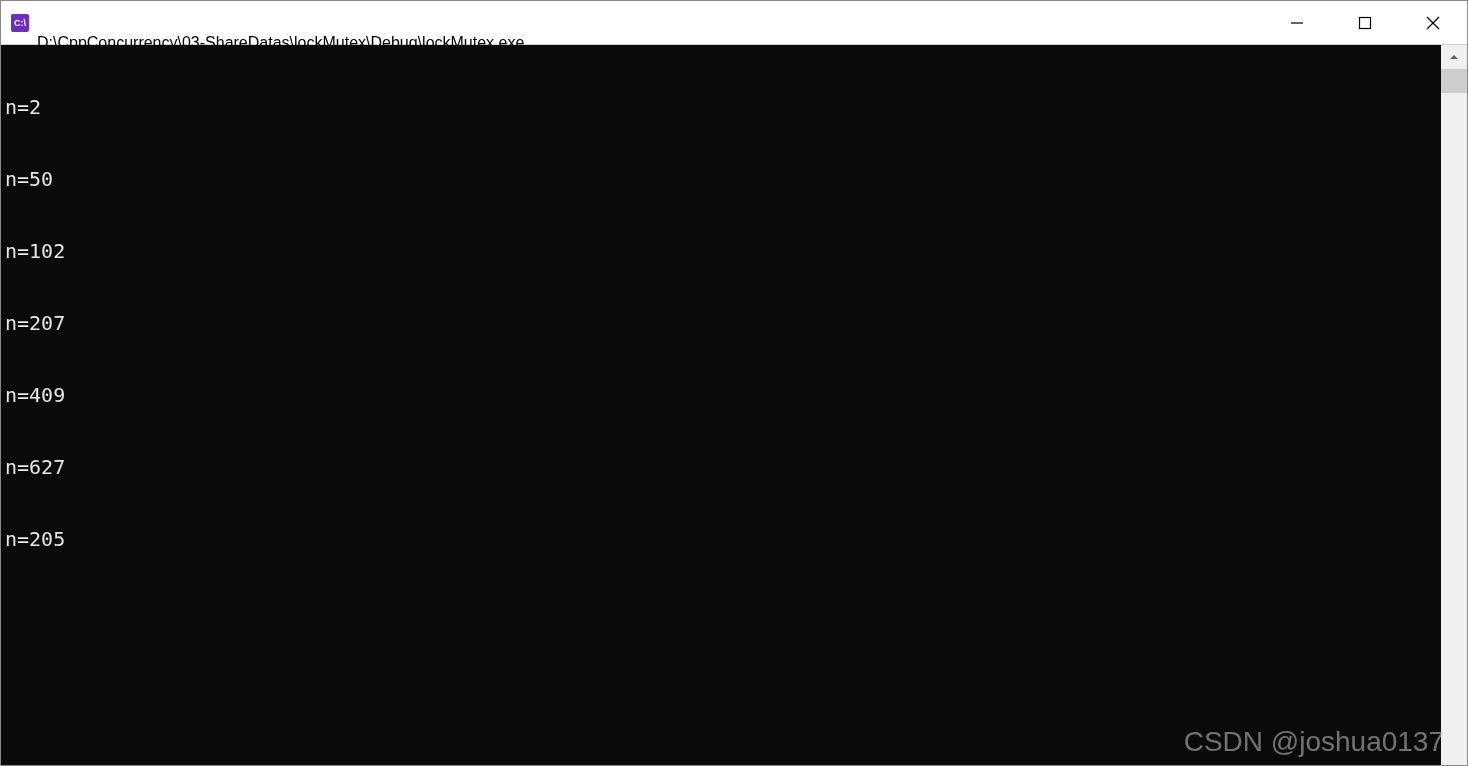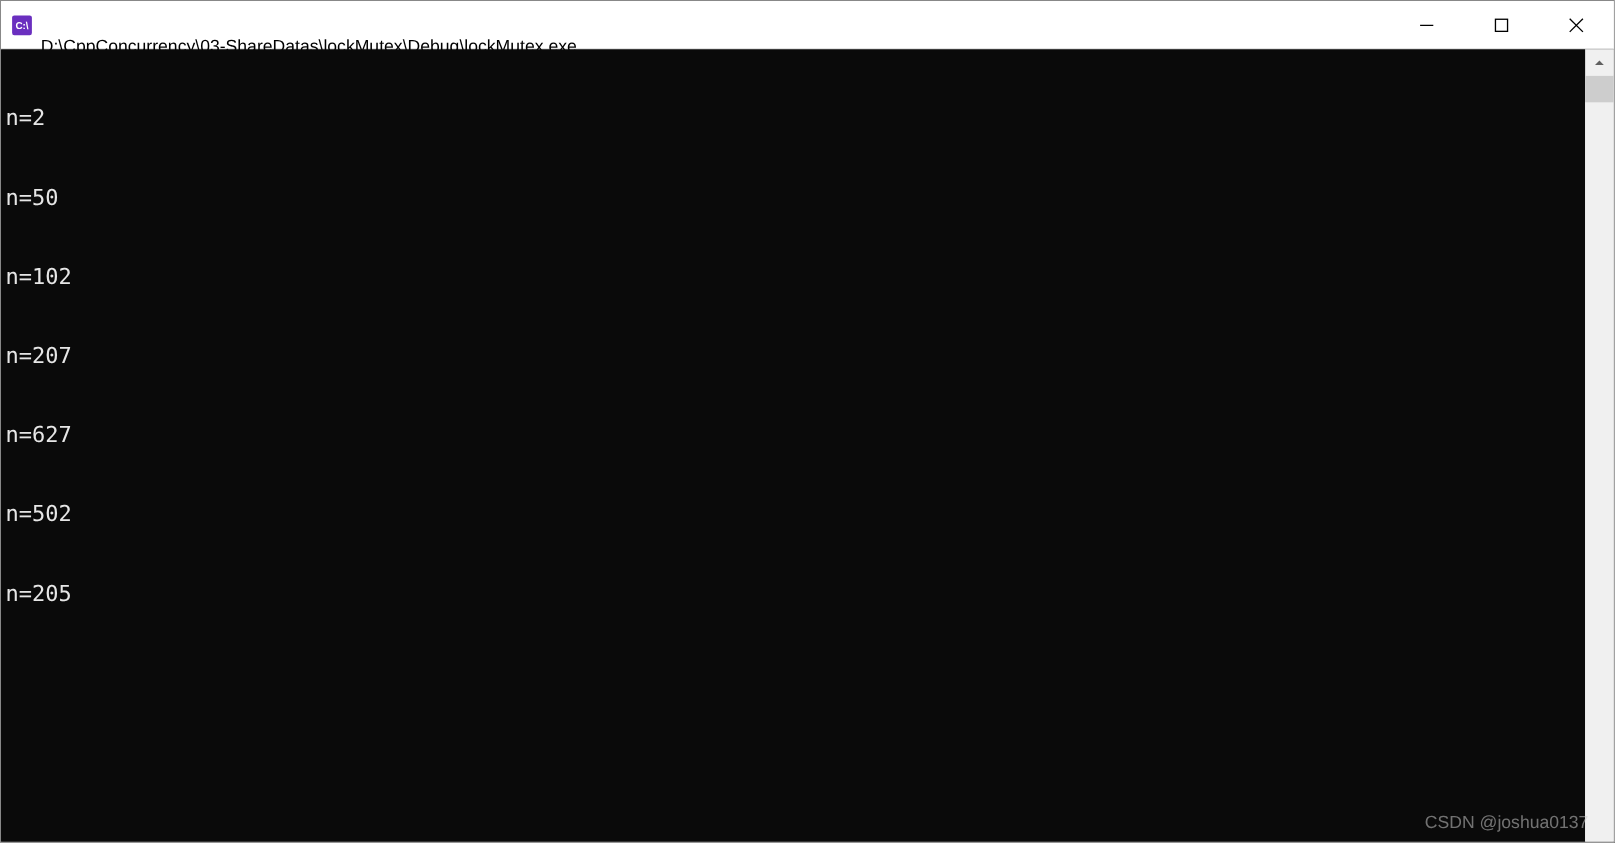--- a/index.html
+++ b/index.html
@@ -122,21 +122,21 @@
       left: 0;
       right: 0;
       height: 24px;
       background: #cdcdcd;
     }
     .watermark {
       position: absolute;
       right: 24px;
       bottom: 8px;
       color: rgba(200,200,200,0.55);
-      font-size: 16px;
+      font-size: 28px;
       font-family: Arial, sans-serif;
       pointer-events: none;
       margin-top: 28px;
     }
   </style>
 </head>
 <body>
 
 <div class="window">
   <div class="titlebar">
@@ -161,22 +161,22 @@
       </div>
     </div>
   </div>
 
   <div class="console-area">
     <div class="console-content">
       <span class="console-line">n=2</span>
       <span class="console-line">n=50</span>
       <span class="console-line">n=102</span>
       <span class="console-line">n=207</span>
+      <span class="console-line">n=409</span>
       <span class="console-line">n=627</span>
-      <span class="console-line">n=502</span>
       <span class="console-line">n=205</span>
       
       
       
       
     </div>
 
     <div class="scrollbar">
       <div class="sb-btn">
         <svg viewBox="0 0 10 10">

